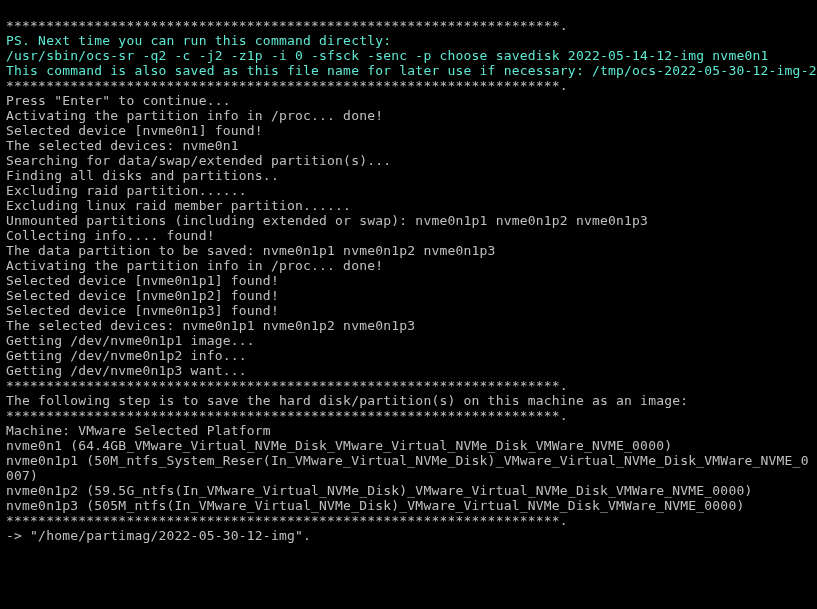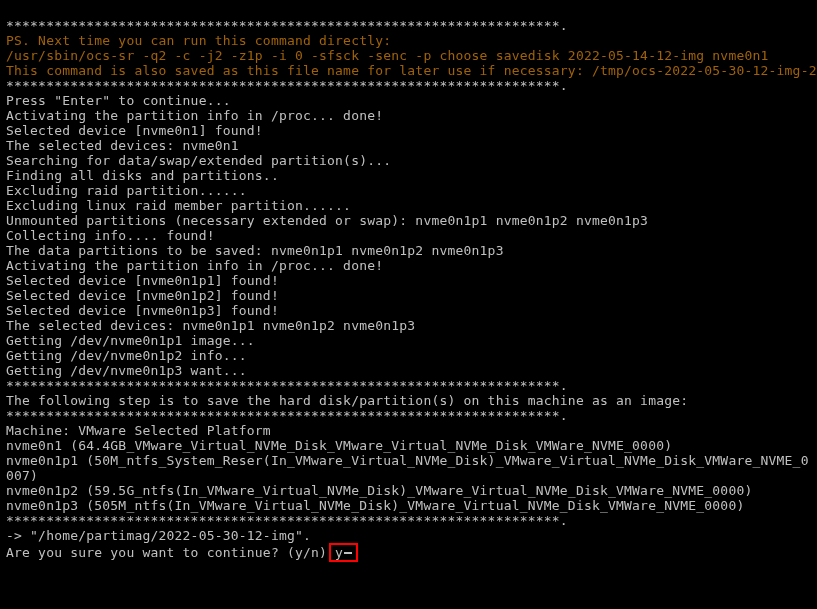--- a/index.html
+++ b/index.html
@@ -12,21 +12,21 @@
   }
   .terminal {
     font-family: "DejaVu Sans Mono", "Liberation Mono", "Courier New", monospace;
     font-size: 13px;
     line-height: 15px;
     color: #c0c0c0;
     white-space: pre;
     padding: 3px 6px;
     letter-spacing: 0.2px;
   }
-  .green { color: #a16207; }
+  .green { color: #5eead4; }
   .gray  { color: #c0c0c0; }
   .prompt-row { display: flex; align-items: center; }
   .redbox {
     display: inline-flex;
     align-items: center;
     border: 2px solid #ff0000;
     padding: 0 4px;
     margin-left: 2px;
     height: 15px;
   }
@@ -49,36 +49,35 @@
 <span class="green">This command is also saved as this file name for later use if necessary: /tmp/ocs-2022-05-30-12-img-2022-05-30-12-21</span>
 <span class="gray">*********************************************************************.</span>
 <span class="gray">Press "Enter" to continue...</span>
 <span class="gray">Activating the partition info in /proc... done!</span>
 <span class="gray">Selected device [nvme0n1] found!</span>
 <span class="gray">The selected devices: nvme0n1</span>
 <span class="gray">Searching for data/swap/extended partition(s)...</span>
 <span class="gray">Finding all disks and partitions..</span>
 <span class="gray">Excluding raid partition......</span>
 <span class="gray">Excluding linux raid member partition......</span>
-<span class="gray">Unmounted partitions (necessary extended or swap): nvme0n1p1 nvme0n1p2 nvme0n1p3</span>
+<span class="gray">Unmounted partitions (including extended or swap): nvme0n1p1 nvme0n1p2 nvme0n1p3</span>
 <span class="gray">Collecting info.... found!</span>
-<span class="gray">The data partitions to be saved: nvme0n1p1 nvme0n1p2 nvme0n1p3</span>
+<span class="gray">The data partition to be saved: nvme0n1p1 nvme0n1p2 nvme0n1p3</span>
 <span class="gray">Activating the partition info in /proc... done!</span>
 <span class="gray">Selected device [nvme0n1p1] found!</span>
 <span class="gray">Selected device [nvme0n1p2] found!</span>
 <span class="gray">Selected device [nvme0n1p3] found!</span>
 <span class="gray">The selected devices: nvme0n1p1 nvme0n1p2 nvme0n1p3</span>
 <span class="gray">Getting /dev/nvme0n1p1 image...</span>
 <span class="gray">Getting /dev/nvme0n1p2 info...</span>
 <span class="gray">Getting /dev/nvme0n1p3 want...</span>
 <span class="gray">*********************************************************************.</span>
 <span class="gray">The following step is to save the hard disk/partition(s) on this machine as an image:</span>
 <span class="gray">*********************************************************************.</span>
 <span class="gray">Machine: VMware Selected Platform</span>
 <span class="gray">nvme0n1 (64.4GB_VMware_Virtual_NVMe_Disk_VMware_Virtual_NVMe_Disk_VMWare_NVME_0000)</span>
 <span class="gray">nvme0n1p1 (50M_ntfs_System_Reser(In_VMware_Virtual_NVMe_Disk)_VMware_Virtual_NVMe_Disk_VMWare_NVME_0</span>
 <span class="gray">007)</span>
 <span class="gray">nvme0n1p2 (59.5G_ntfs(In_VMware_Virtual_NVMe_Disk)_VMware_Virtual_NVMe_Disk_VMWare_NVME_0000)</span>
 <span class="gray">nvme0n1p3 (505M_ntfs(In_VMware_Virtual_NVMe_Disk)_VMware_Virtual_NVMe_Disk_VMWare_NVME_0000)</span>
 <span class="gray">*********************************************************************.</span>
 <span class="gray">-&gt; "/home/partimag/2022-05-30-12-img".</span>
-<span class="prompt-row"><span class="gray">Are you sure you want to continue? (y/n)</span><span class="redbox"><span class="gray">y</span><span class="cursor"></span></span></span>
 </div>
 
 </body></html>

